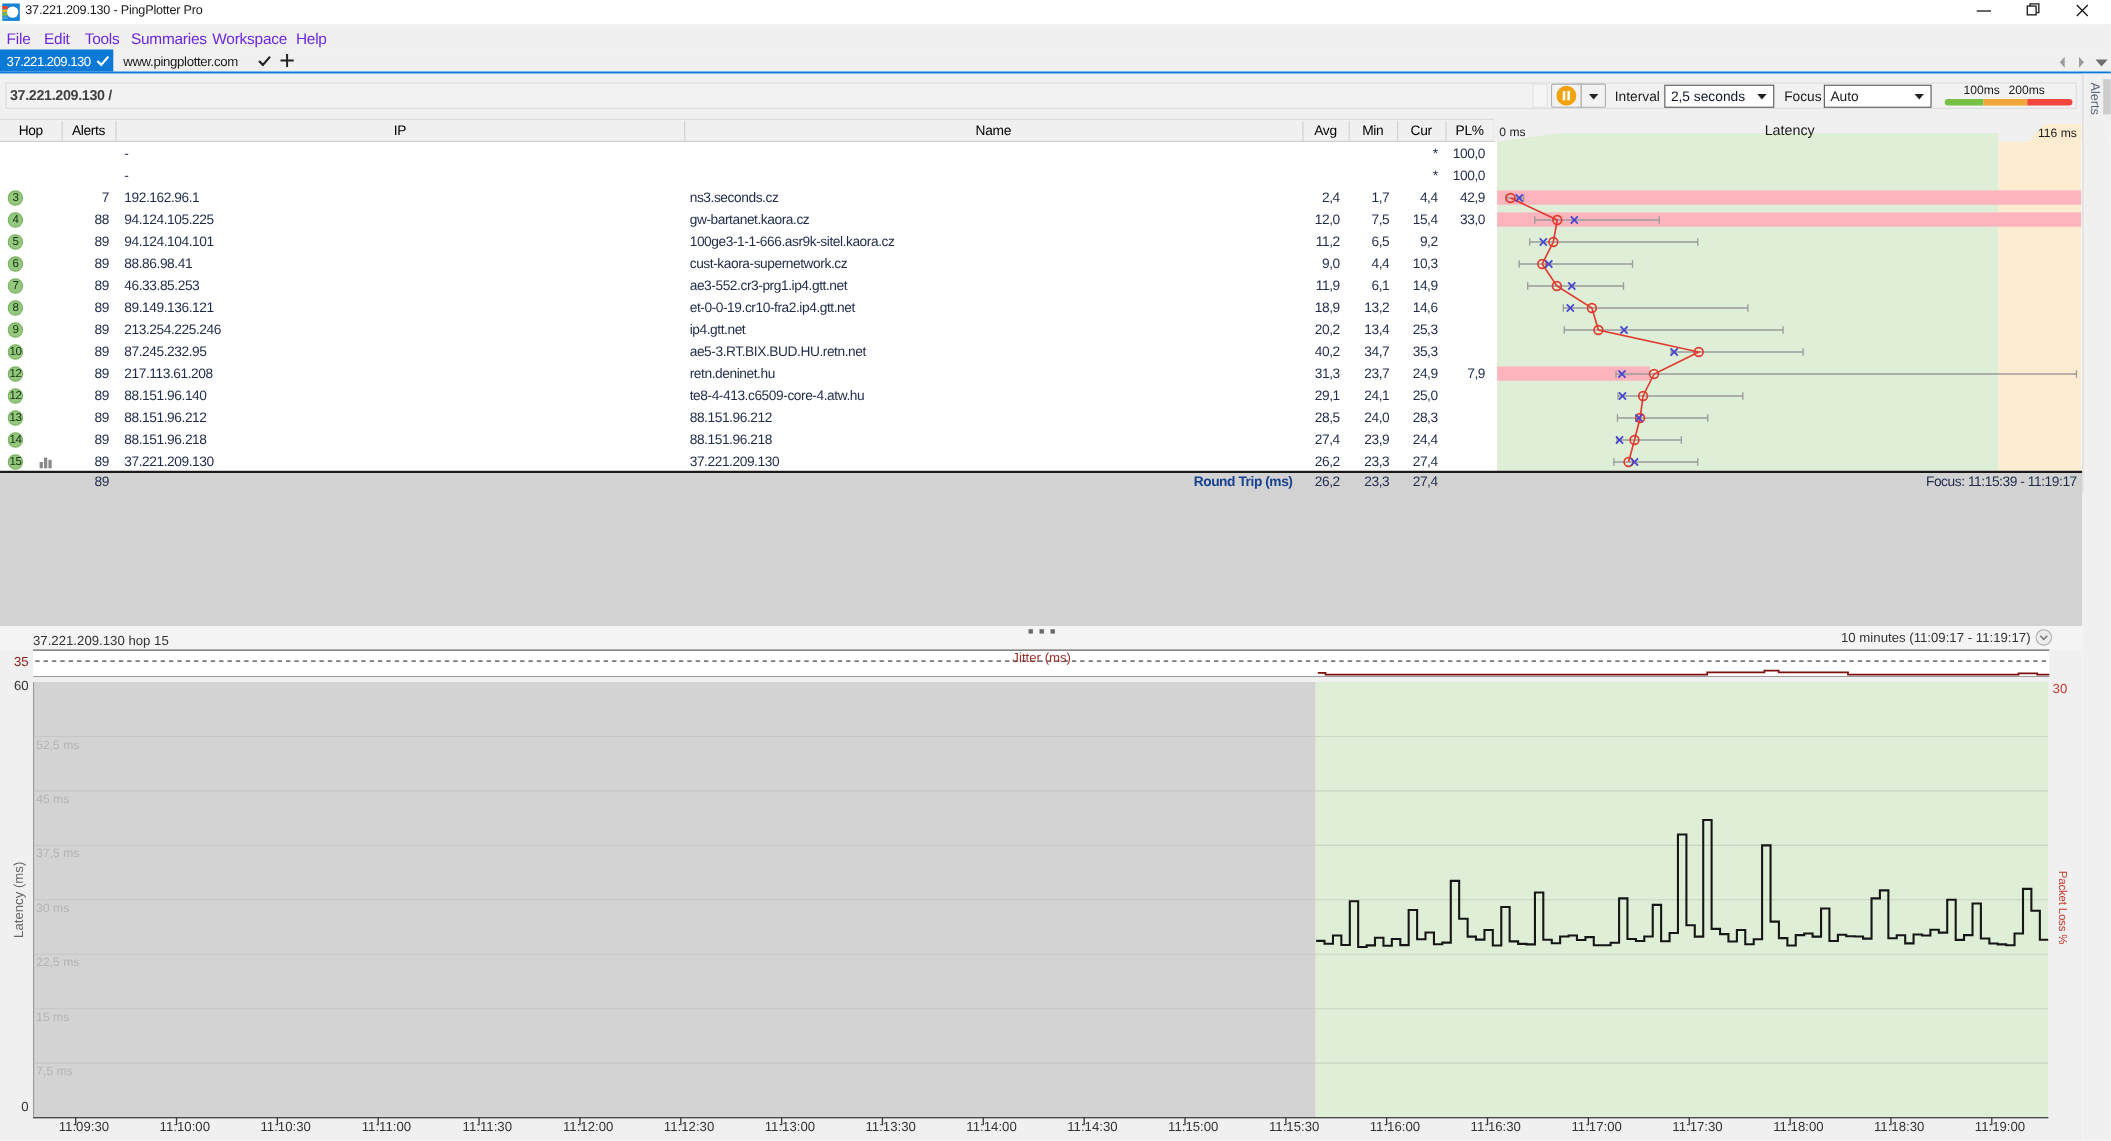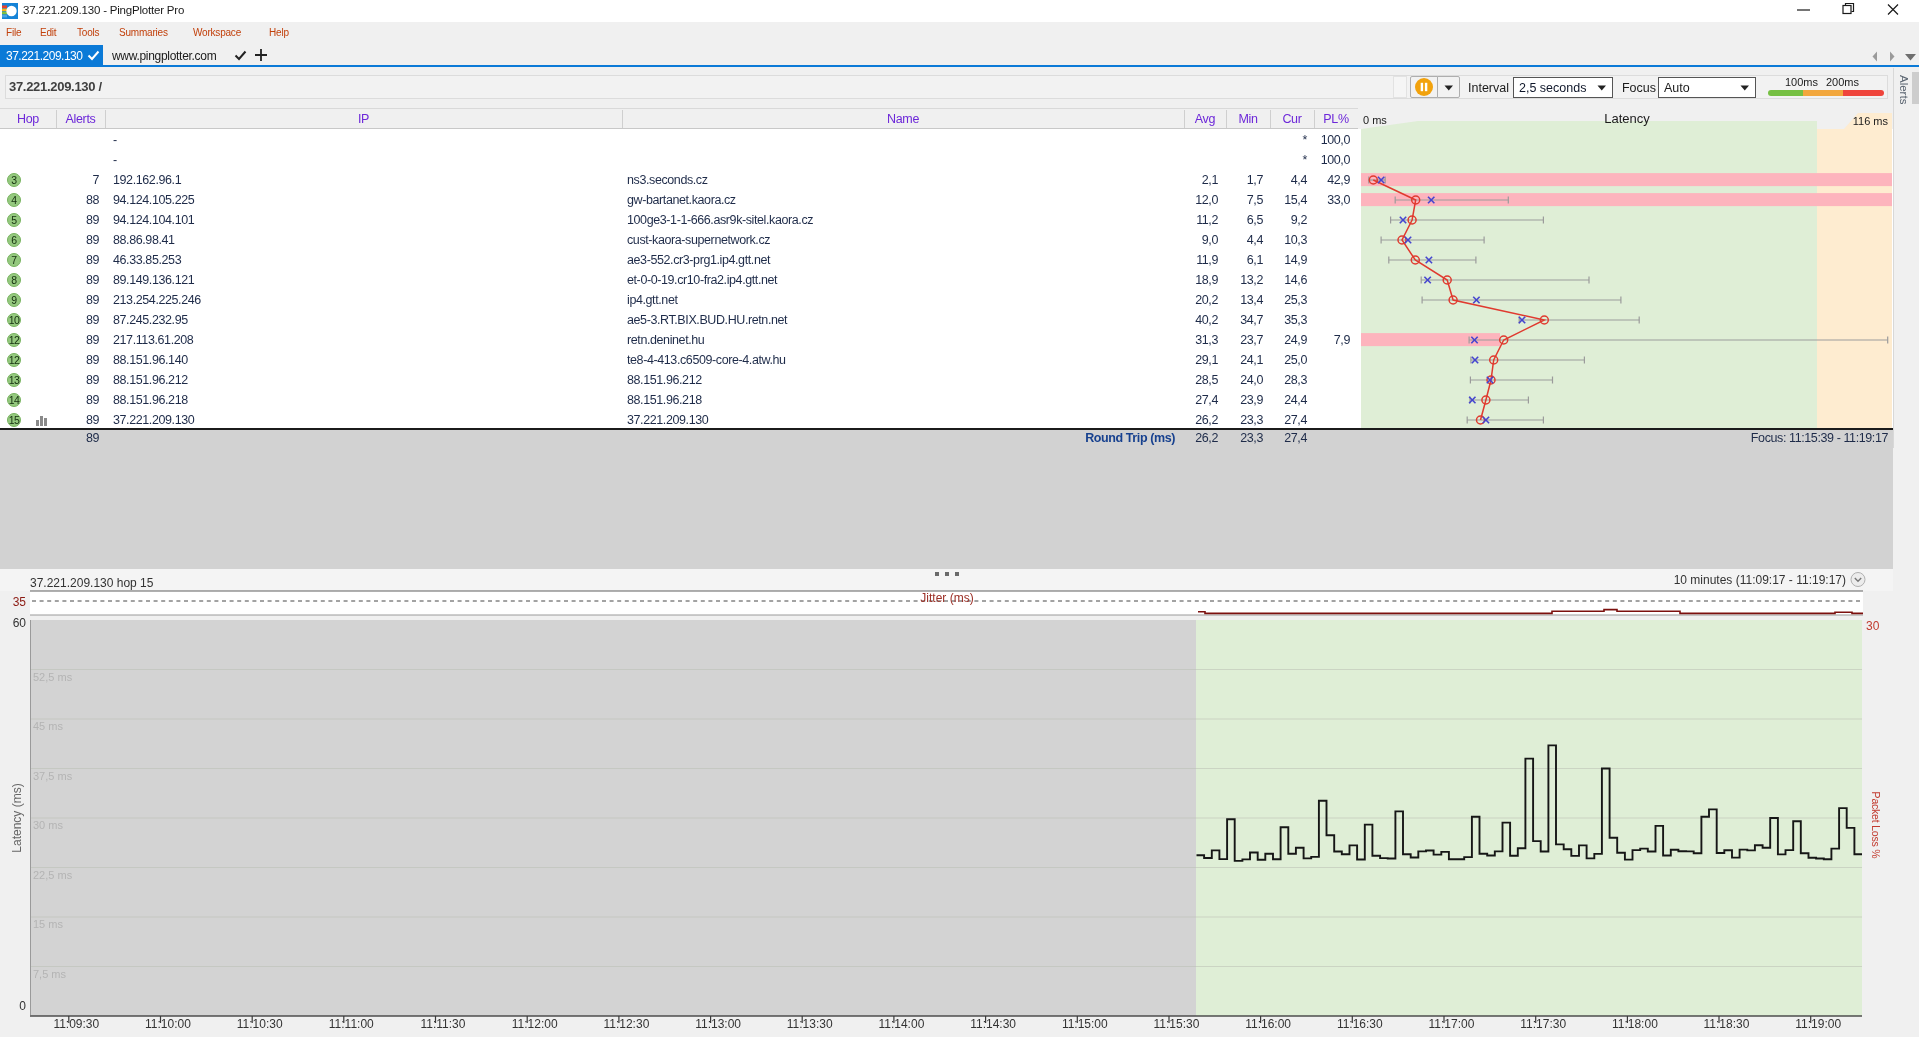--- a/index.html
+++ b/index.html
@@ -1,25 +1,25 @@
 <!DOCTYPE html>
 <html><head><meta charset="utf-8">
 <style>
 * {margin:0;padding:0;box-sizing:border-box}
 html,body {width:1919px;height:1037px;overflow:hidden;background:#fff;
   font-family:"Liberation Sans", sans-serif;}
 .abs {position:absolute}
 #page {position:relative;width:1919px;height:1037px;background:#fff;font-size:13px;color:#1e2b49}
 .cl,.cr {position:absolute;font-size:12.5px;letter-spacing:-0.4px;color:#1e2b49;white-space:nowrap}
 .cr {text-align:right}
-.hc {position:absolute;top:112px;font-size:12.5px;letter-spacing:-0.3px;color:#6d28d9;text-align:center}
+.hc {position:absolute;top:112px;font-size:12.5px;letter-spacing:-0.3px;color:#000000;text-align:center}
 .hopc {position:absolute;left:7px;width:14px;height:14px;border-radius:50%;
   background:#94c87e;border:1px solid #77b35e;font-size:10.5px;letter-spacing:-0.5px;color:#15300f;
   text-align:center;line-height:13px}
-.menu {position:absolute;top:22px;height:23px;font-size:10px;letter-spacing:-0.2px;color:#c2410c}
+.menu {position:absolute;top:22px;height:23px;font-size:14px;letter-spacing:-0.2px;color:#6d28d9}
 </style></head>
 <body>
 <div id="page">
 
 <svg class="abs" style="left:2px;top:3px" width="17" height="17" viewBox="0 0 17 17">
   <rect x="0" y="0" width="16" height="16" fill="#1583d7"></rect>
   <rect x="0" y="2.5" width="5" height="2.6" fill="#e8412c"></rect>
   <rect x="0" y="5.6" width="5" height="2.6" fill="#fcb316"></rect>
   <rect x="0" y="8.7" width="5" height="2.6" fill="#7ec043"></rect>
   <rect x="0" y="11.8" width="5" height="2.6" fill="#4aa3e0"></rect>
@@ -261,21 +261,21 @@
 <div class="cl" style="top:133px;left:113px;width:300px">-</div>
     <div class="cr" style="top:133px;left:1237px;width:70px">*</div>
     <div class="cr" style="top:133px;left:1280px;width:70px">100,0</div>
 <div class="cl" style="top:153px;left:113px;width:300px">-</div>
     <div class="cr" style="top:153px;left:1237px;width:70px">*</div>
     <div class="cr" style="top:153px;left:1280px;width:70px">100,0</div>
 <div class="hopc" style="top:173.0px">3</div>
     <div class="cr" style="top:173px;left:40px;width:59px">7</div>
     <div class="cl" style="top:173px;left:113px;width:300px">192.162.96.1</div>
     <div class="cl" style="top:173px;left:627px;width:480px">ns3.seconds.cz</div>
-    <div class="cr" style="top:173px;left:1148px;width:70px">2,1</div>
+    <div class="cr" style="top:173px;left:1148px;width:70px">2,4</div>
     <div class="cr" style="top:173px;left:1193px;width:70px">1,7</div>
     <div class="cr" style="top:173px;left:1237px;width:70px">4,4</div>
     <div class="cr" style="top:173px;left:1280px;width:70px">42,9</div>
 <div class="hopc" style="top:193.0px">4</div>
     <div class="cr" style="top:193px;left:40px;width:59px">88</div>
     <div class="cl" style="top:193px;left:113px;width:300px">94.124.105.225</div>
     <div class="cl" style="top:193px;left:627px;width:480px">gw-bartanet.kaora.cz</div>
     <div class="cr" style="top:193px;left:1148px;width:70px">12,0</div>
     <div class="cr" style="top:193px;left:1193px;width:70px">7,5</div>
     <div class="cr" style="top:193px;left:1237px;width:70px">15,4</div>

